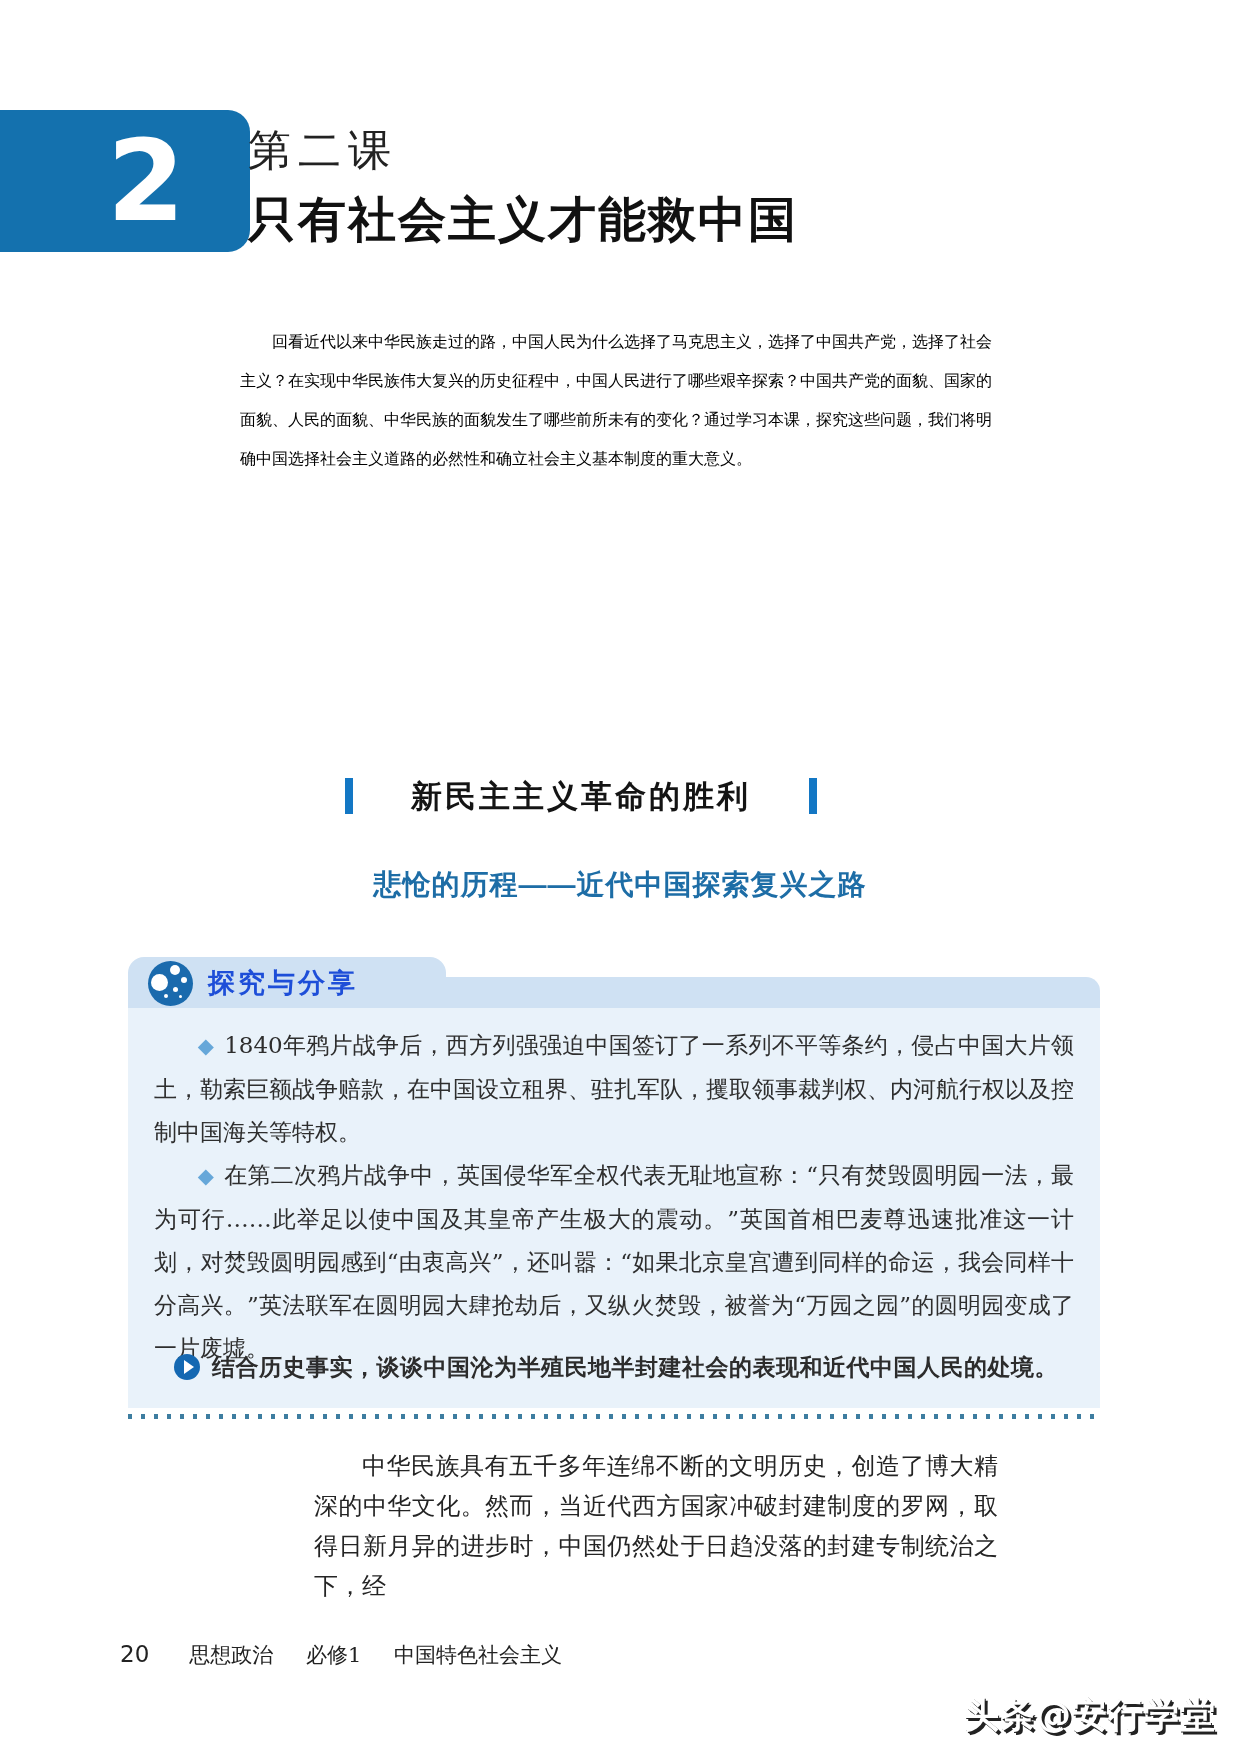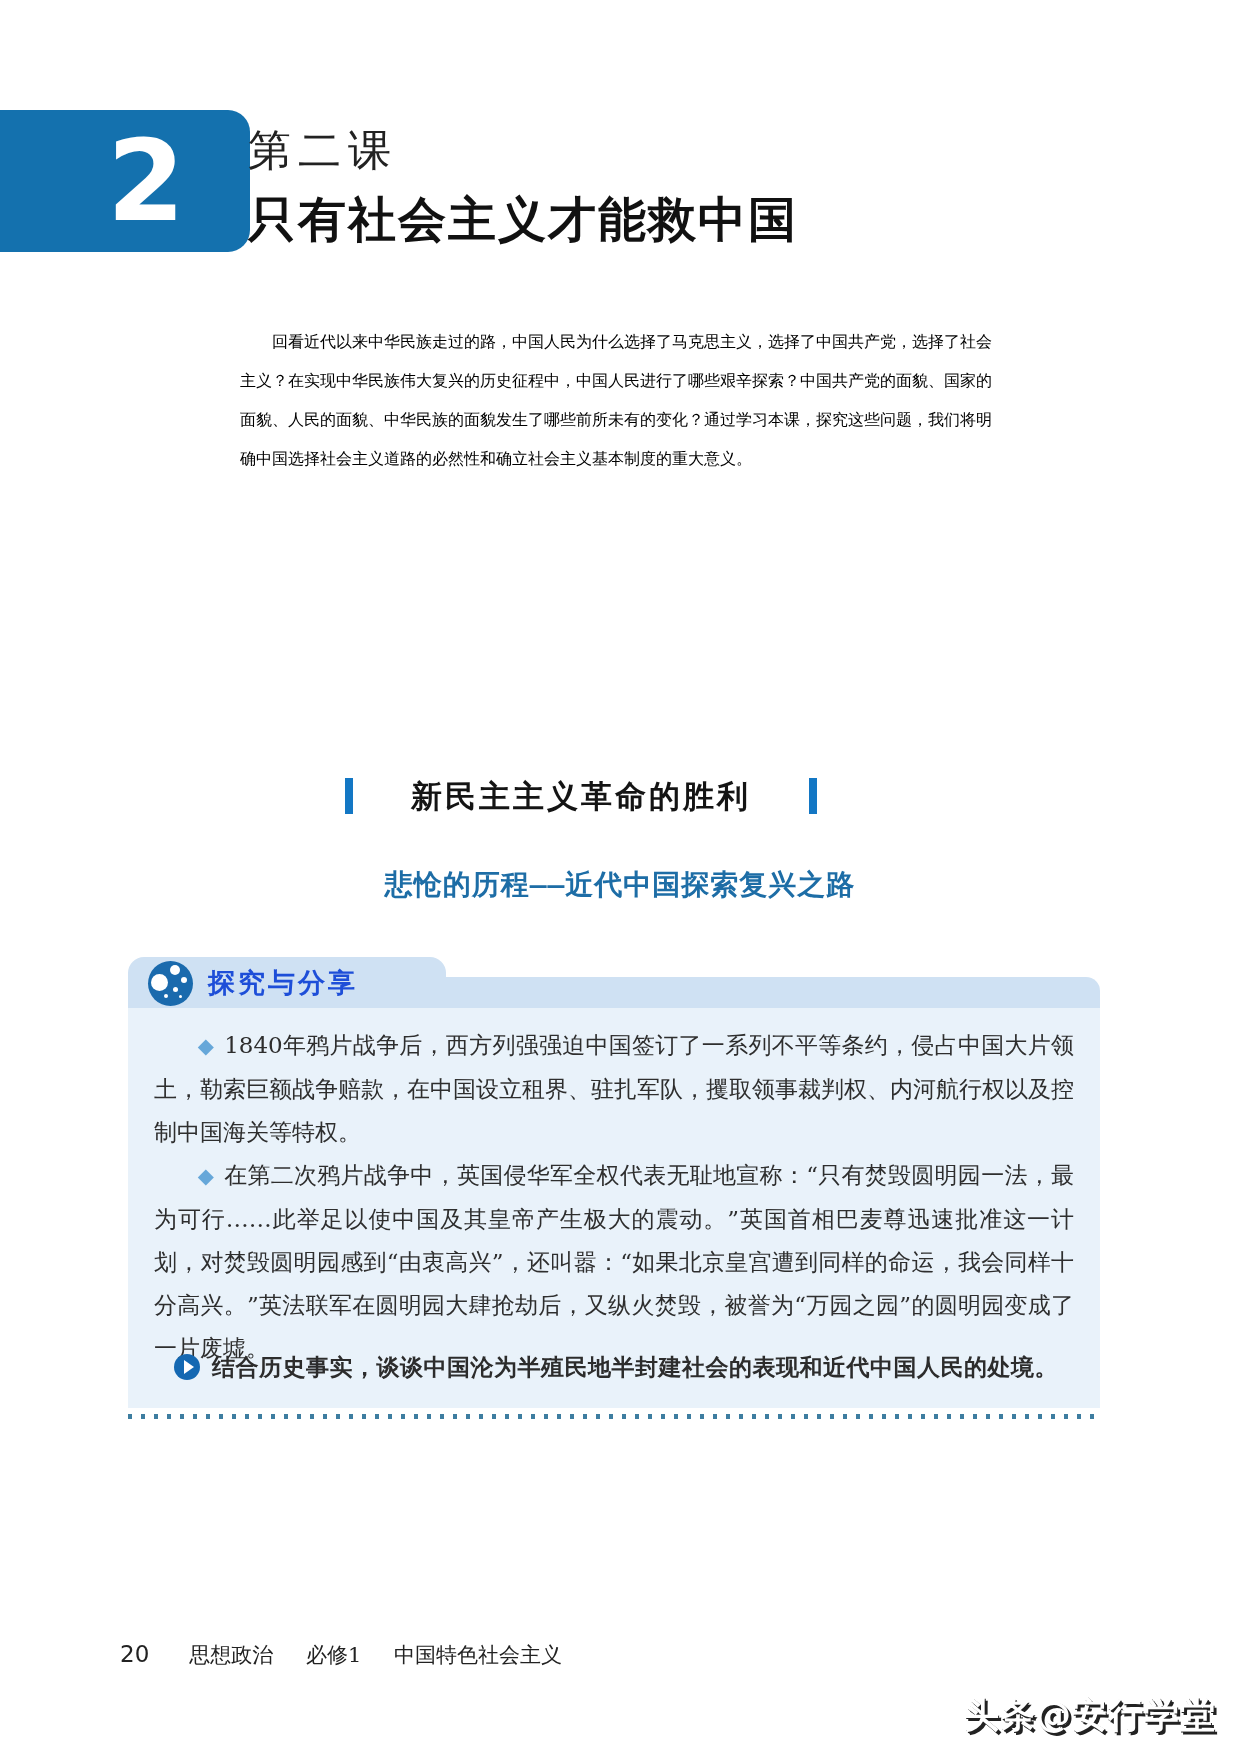--- a/index.html
+++ b/index.html
@@ -41,21 +41,21 @@
     position:absolute; left:345px; top:778px; display:flex; align-items:center;gap:24px;
   }
   .vbar { width:8px; height:36px; background:#1377c4; }
   .section-head .txt {
     font-size:31px; font-weight:700; color:#141414; letter-spacing:3px;
     margin:0 34px; line-height:36px;
   }
 
   .sub-head {
     position:absolute; left:0; top:866px; width:1240px; text-align:center;
-    font-family:Liberation Mono, monospace; font-weight:700;
+    font-family:Liberation Sans, sans-serif; font-weight:700;
     font-size:28px; color:#1d6da6; letter-spacing:1px;
   }
 
   
   .explore-box { position:absolute; left:128px; top:957px; width:972px; height:451px; }
   .explore-tab {
     position:absolute; left:0; top:0; width:318px; height:51px;
     background:#cfe1f3; border-radius:16px 16px 0 0;
   }
   .explore-band {
@@ -176,20 +176,21 @@
     </div>
 
     <div class="prompt-row">
       <span class="prompt-icon"></span>
       <span class="prompt-text">结合历史事实，谈谈中国沦为半殖民地半封建社会的表现和近代中国人民的处境。</span>
     </div>
   </div>
 
   <div class="dotted-sep"></div>
 
+  <div class="closing">中华民族具有五千多年连绵不断的文明历史，创造了博大精深的中华文化。然而，当近代西方国家冲破封建制度的罗网，取得日新月异的进步时，中国仍然处于日趋没落的封建专制统治之下，经</div>
 
   <div class="footer">
     <span class="page-num">20</span>
     <span class="book-info">
       <span>思想政治</span>
       <span>必修1</span>
       <span>中国特色社会主义</span>
     </span>
   </div>
 

